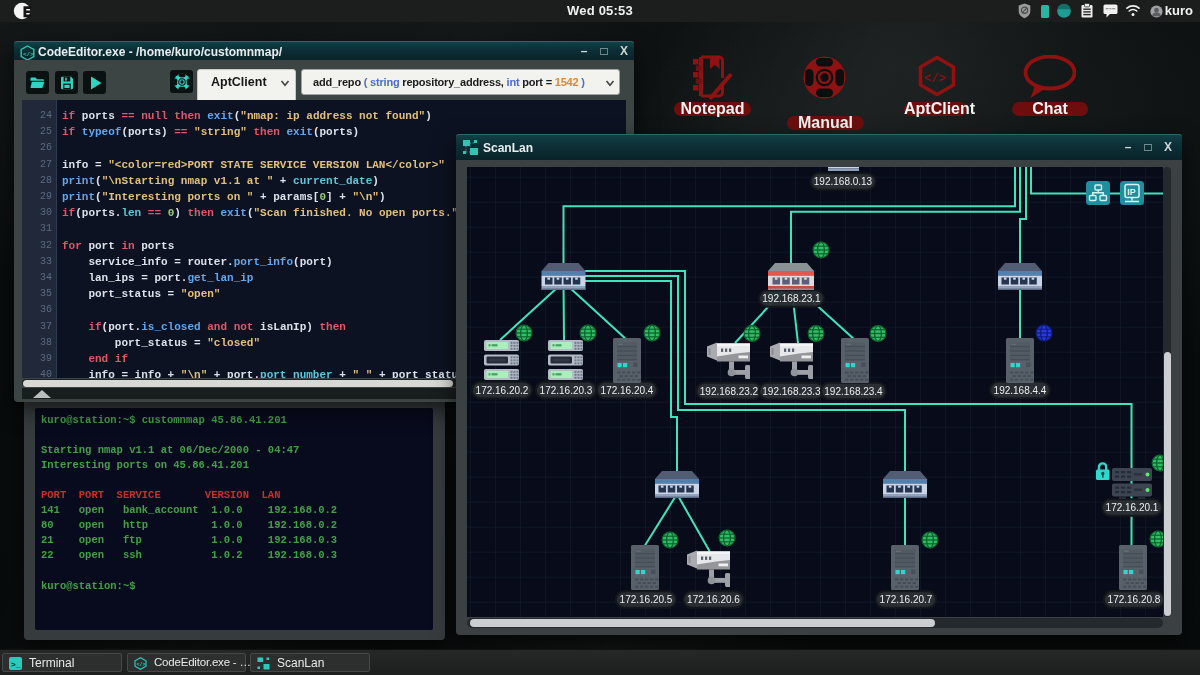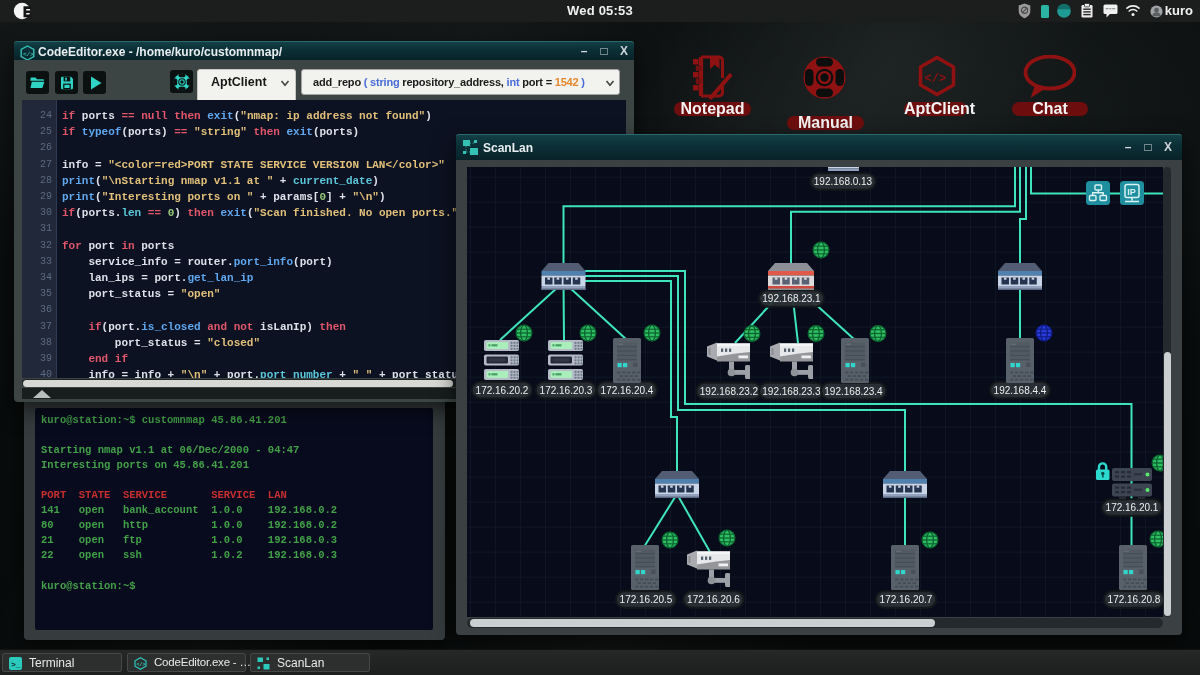--- a/index.html
+++ b/index.html
@@ -137,21 +137,21 @@
     <div class="dicon-label" style="left:1012px;top:102px;width:76px">Chat</div>
   </div>
 
   <div id="terminal" class="win" style="left:24px;top:396px;width:421px;height:244px;background:#363c3e;z-index:2">
     <div class="abs" style="left:11px;top:12px;width:398px;height:222px;background:#080b1d;border-radius:2px">
       <pre id="termtext" style="position:absolute;left:6px;top:5px;font-size:10.5px;line-height:15.05px;color:#42a148;font-weight:bold;">kuro@station:~$ customnmap 45.86.41.201
 
 Starting nmap v1.1 at 06/Dec/2000 - 04:47
 Interesting ports on 45.86.41.201
 
-<span style="color:#c52f2f">PORT  STATE  SERVICE       SERVICE  LAN</span>
+<span style="color:#c52f2f">PORT  PORT  SERVICE       VERSION  LAN</span>
 141   open   bank_account  1.0.0    192.168.0.2
 80    open   http          1.0.0    192.168.0.2
 21    open   ftp           1.0.0    192.168.0.3
 22    open   ssh           1.0.2    192.168.0.3
 
 kuro@station:~$</pre>
     </div>
   </div>
 
   <div id="codeeditor" class="win" style="left:14px;top:41px;width:620px;height:361px;background:#3c4444;z-index:3">

